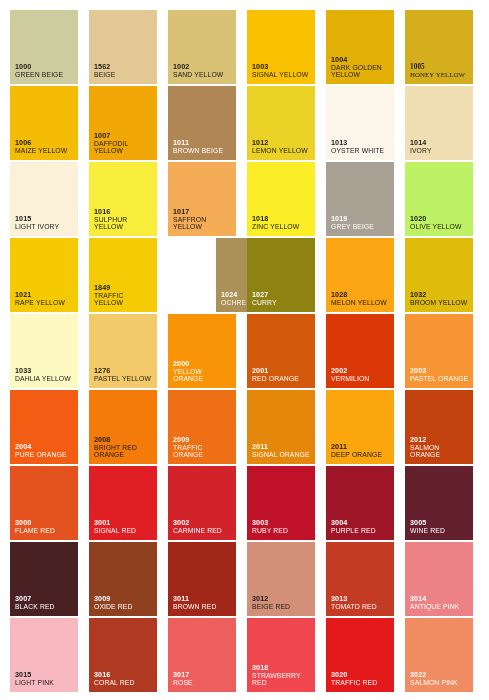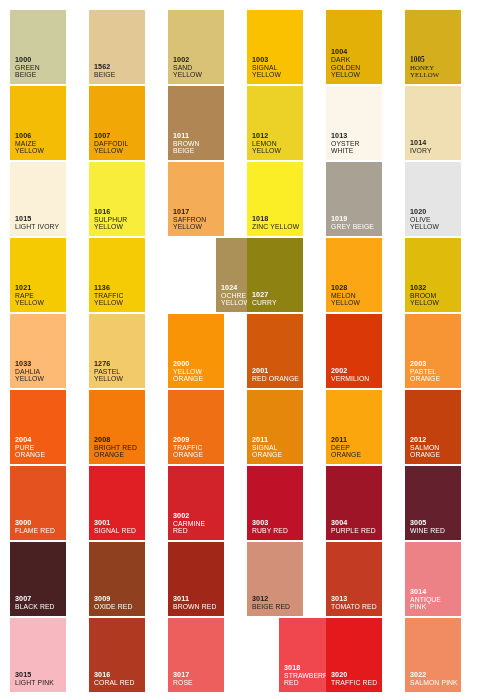--- a/index.html
+++ b/index.html
@@ -27,21 +27,21 @@
     top: 10px;
     width: 469px;
     display: grid;
     grid-template-columns: repeat(6, 74px);
     grid-auto-rows: 74px;
     column-gap: 5px;
     row-gap: 2px;
   }
   .swatch {
     position: relative;
-    width: 56px;
+    width: 68px;
     height: 74px;
     box-sizing: border-box;
     overflow: hidden;
   }
   .labels {
     position: absolute;
     left: 5px;
     bottom: 5px;
     right: 3px;
     line-height: 1.12;
@@ -163,35 +163,35 @@
           <span class="code">1018</span>
           <span class="nm">ZINC YELLOW</span>
         </div>
       </div>
       <div class="swatch light" style="background: rgb(169, 161, 147);">
         <div class="labels">
           <span class="code">1019</span>
           <span class="nm">GREY BEIGE</span>
         </div>
       </div>
-      <div class="swatch dark" style="background: #e5e5e5;">
+      <div class="swatch dark" style="background: #bef264;">
         <div class="labels">
           <span class="code">1020</span>
           <span class="nm">OLIVE YELLOW</span>
         </div>
       </div>
       <div class="swatch dark" style="background: rgb(246, 202, 3);">
         <div class="labels">
           <span class="code">1021</span>
           <span class="nm">RAPE YELLOW</span>
         </div>
       </div>
       <div class="swatch dark" style="background: rgb(244, 203, 4);">
         <div class="labels">
-          <span class="code">1136</span>
+          <span class="code">1849</span>
           <span class="nm">TRAFFIC YELLOW</span>
         </div>
       </div>
       <div class="swatch light" style="background: rgb(171, 145, 87); margin-left: 48px;">
         <div class="labels">
           <span class="code">1024</span>
           <span class="nm">OCHRE YELLOW</span>
         </div>
       </div>
       <div class="swatch light" style="background: rgb(142, 130, 19);">
@@ -205,21 +205,21 @@
           <span class="code">1028</span>
           <span class="nm">MELON YELLOW</span>
         </div>
       </div>
       <div class="swatch dark" style="background: rgb(223, 187, 12);">
         <div class="labels">
           <span class="code">1032</span>
           <span class="nm">BROOM YELLOW</span>
         </div>
       </div>
-      <div class="swatch dark" style="background: #fdba74;">
+      <div class="swatch dark" style="background: #fef9c3;">
         <div class="labels">
           <span class="code">1033</span>
           <span class="nm">DAHLIA YELLOW</span>
         </div>
       </div>
       <div class="swatch dark" style="background: rgb(243, 202, 105);">
         <div class="labels">
           <span class="code">1276</span>
           <span class="nm">PASTEL YELLOW</span>
         </div>
@@ -367,21 +367,21 @@
           <span class="code">3016</span>
           <span class="nm">CORAL RED</span>
         </div>
       </div>
       <div class="swatch light" style="background: rgb(237, 95, 92);">
         <div class="labels">
           <span class="code">3017</span>
           <span class="nm">ROSE</span>
         </div>
       </div>
-      <div class="swatch light" style="background: rgb(240, 71, 79); margin-left: 32px;">
+      <div class="swatch light" style="background: rgb(240, 71, 79);">
         <div class="labels">
           <span class="code">3018</span>
           <span class="nm">STRAWBERRY RED</span>
         </div>
       </div>
       <div class="swatch light" style="background: rgb(227, 25, 28);">
         <div class="labels">
           <span class="code">3020</span>
           <span class="nm">TRAFFIC RED</span>
         </div>

